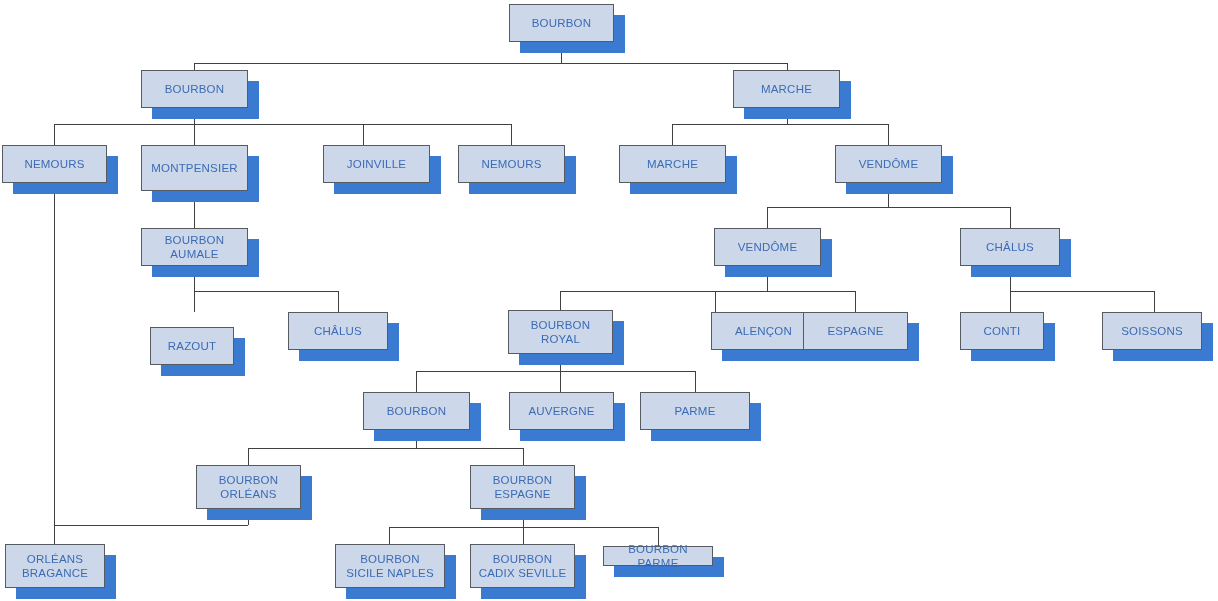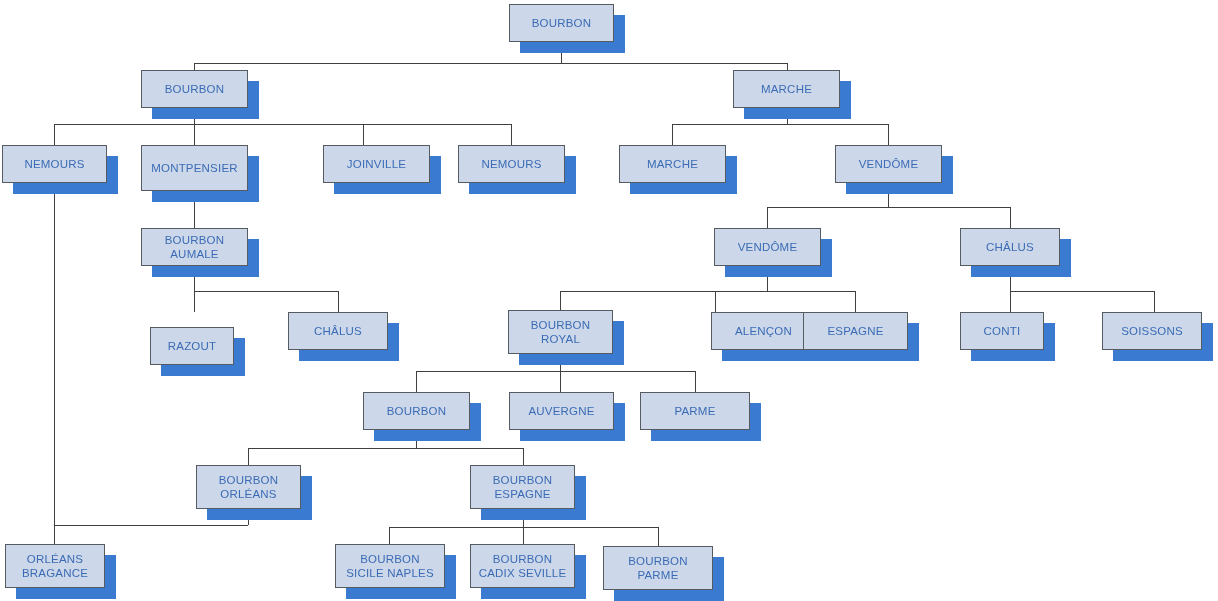--- a/index.html
+++ b/index.html
@@ -284,20 +284,20 @@
 SICILE NAPLES</div>
         </div>
       </div>
       <div class="node" style="left: 470px; top: 544px; width: 105px; height: 44px;">
         <div class="shadow" style="background: rgb(58, 122, 208);"></div>
         <div class="box" style="background: rgb(204, 216, 233); border-color: rgb(85, 91, 97);">
           <div class="label" style="color: rgb(59, 107, 181);">BOURBON
 CADIX SEVILLE</div>
         </div>
       </div>
-      <div class="node" style="left: 603px; top: 546px; width: 110px; height: 44px;">
+      <div class="node" style="left: 603px; top: 546px; width: 110px; height: 20px;">
         <div class="shadow" style="background: rgb(58, 122, 208);"></div>
         <div class="box" style="background: rgb(204, 216, 233); border-color: rgb(85, 91, 97);">
           <div class="label" style="color: rgb(59, 107, 181);">BOURBON PARME</div>
         </div>
       </div>
     </div>
 </div>
 
 </body></html>

